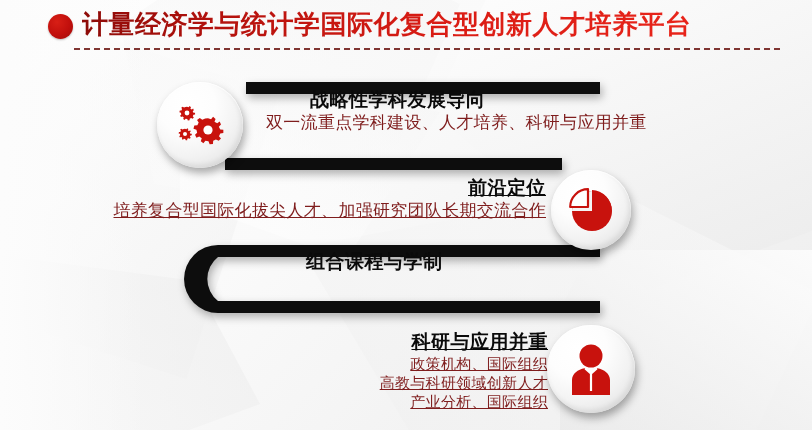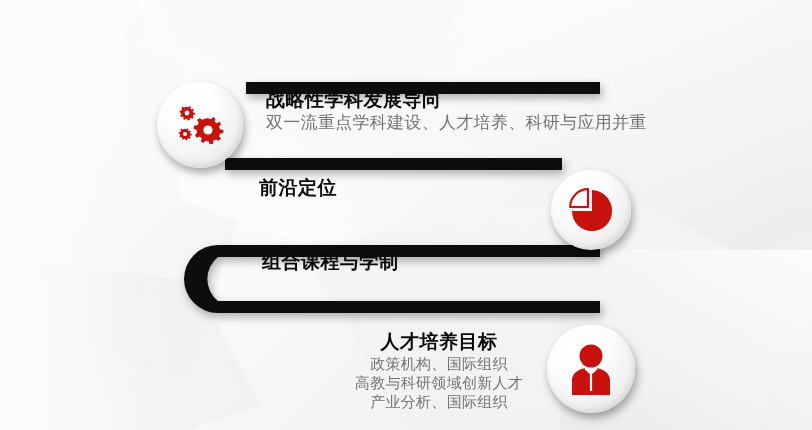--- a/index.html
+++ b/index.html
@@ -62,28 +62,28 @@
   }
 
   
   .ribbon{position:absolute;left:0;top:0;width:812px;height:430px;z-index:2;
           filter:drop-shadow(2px 4px 4px rgba(0,0,0,.30));}
 
   
   .blk{position:absolute;z-index:6;}
   .blk .t{
     font-size:19px;font-weight:700;color:#0a0a0a;white-space:nowrap;
-    line-height:1.25;letter-spacing:.5px;
+    line-height:1.25;letter-spacing:.5px;margin-left:44px;
   }
   .blk .d{
-    font-size:17px;color:#737373;white-space:nowrap;
+    font-size:17px;color:#7f1d1d;white-space:nowrap;
     line-height:1.35;letter-spacing:.3px;font-weight:500;
   }
   .blk.r{text-align:right;}
-  .blk.r .t,.blk.r .d{text-align:center;}
+  .blk.r .t,.blk.r .d{text-align:right;text-decoration:underline;}
 
   #blk1{left:266px;top:88px;}
   #blk2{left:50px;top:176px;width:496px;}
   #blk3{left:262px;top:250px;}
   #blk4{left:330px;top:330px;width:218px;}
   #blk4 .d{font-size:15px;line-height:1.28;}
 
   
   .disc{
     position:absolute;border-radius:50%;z-index:8;
@@ -111,48 +111,54 @@
     <div class="facet f1"></div>
     <div class="facet f2"></div>
     <div class="facet f3"></div>
     <div class="facet f4"></div>
     <div class="facet f5"></div>
     <div class="facet f6"></div>
     <div class="facet f7"></div>
     <div class="facet f8"></div>
   </div>
 
+  <div class="header">
+    <div class="hdr-dot"></div>
+    <div class="hdr-title">计量经济学与统计学国际化复合型创新人才培养平台</div>
+    <div class="hdr-dash"></div>
+  </div>
 
   <svg class="ribbon" width="812" height="430" viewBox="0 0 812 430">
 
     <path d="M246,82 L600,82 L600,94 L246,94 Z" fill="#0d0d0d"></path>
 
     <path d="M225,158 L562,158 L562,170 L225,170 Z" fill="#0d0d0d"></path>
 
     <path d="M218,245 L600,245 L600,257 L218,257
              A28,28 0 0 0 218,301
              L600,301 L600,313 L218,313
              A34,34 0 0 1 218,245 Z" fill="#0d0d0d"></path>
   </svg>
 
   <div class="blk" id="blk1">
     <div class="t">战略性学科发展导向</div>
     <div class="d">双一流重点学科建设、人才培养、科研与应用并重</div>
   </div>
 
   <div class="blk r" id="blk2">
     <div class="t">前沿定位</div>
+    <div class="d">培养复合型国际化拔尖人才、加强研究团队长期交流合作</div>
   </div>
 
   <div class="blk" id="blk3">
     <div class="t">组合课程与学制</div>
   </div>
 
   <div class="blk r" id="blk4">
-    <div class="t">人才培养目标</div>
+    <div class="t">科研与应用并重</div>
     <div class="d">政策机构、国际组织</div>
     <div class="d">高教与科研领域创新人才</div>
     <div class="d">产业分析、国际组织</div>
   </div>
 
   <div class="disc" id="disc1">
     <svg width="52" height="48" viewBox="0 0 52 48">
       <g fill="#c8120d">
 
         <g transform="translate(13,12)">

